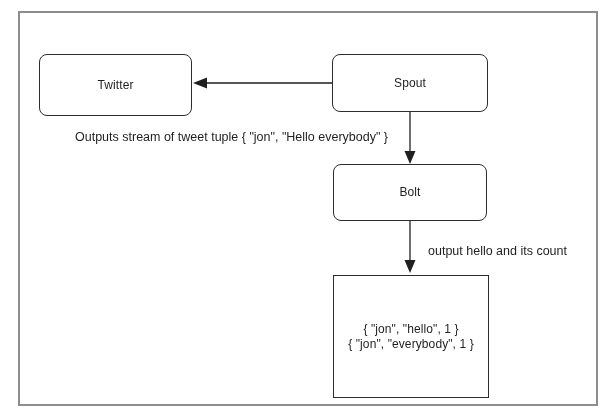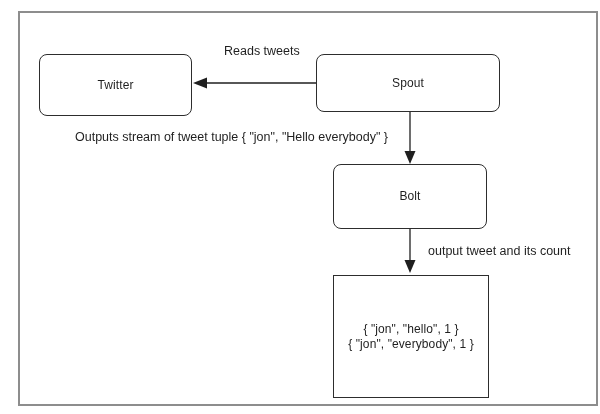--- a/index.html
+++ b/index.html
@@ -40,22 +40,22 @@
     justify-content: center;
     text-align: center;
     border: 1.5px solid var(--box-border);
     background: #fff;
     font-size: 12px;
     line-height: 15px;
     letter-spacing: 0.1px;
   }
   .node.rounded { border-radius: 8px; }
   .node-twitter { left: 39px;  top: 54px;  width: 153px; height: 62px; }
-  .node-spout   { left: 316px; top: 54px;  width: 184px; height: 58px; }
-  .node-bolt    { left: 333px; top: 164px; width: 154px; height: 65px; }
+  .node-spout   { left: 332px; top: 54px;  width: 156px; height: 58px; }
+  .node-bolt    { left: 333px; top: 164px; width: 154px; height: 57px; }
   .node-output  { left: 333px; top: 275px; width: 156px; height: 123px; border-width: 1.8px; }
   .edge-label {
     position: absolute;
     font-size: 12.5px;
     line-height: 14px;
     white-space: nowrap;
   }
   .label-reads   { left: 224px; top: 44px; }
   .label-outputs { left: 75px;  top: 130px; }
   .label-count   { left: 428px; top: 244px; }
@@ -93,18 +93,17 @@
 
   <div class="node rounded node-bolt">
     <div>Bolt</div>
   </div>
 
   <div class="node node-output">
     <div>{ "jon", "hello", 1 }</div>
     <div>{ "jon", "everybody", 1 }</div>
   </div>
 
-  <div class="edge-label label-reads">Reads tweets</div>
 
   <div class="edge-label label-outputs">Outputs stream of tweet tuple { "jon", "Hello everybody" }</div>
 
-  <div class="edge-label label-count">output tweet and its count</div>
+  <div class="edge-label label-count">output hello and its count</div>
 </div>
 
 </body></html>

